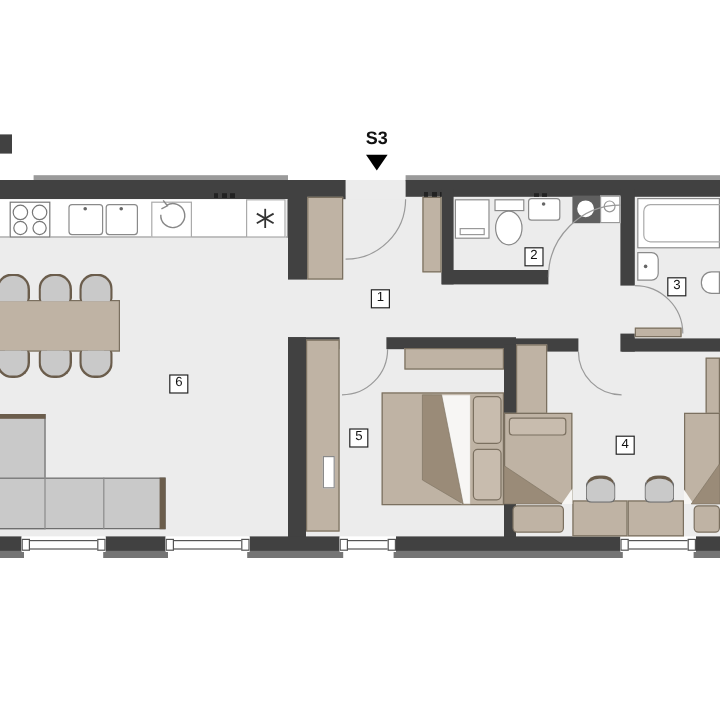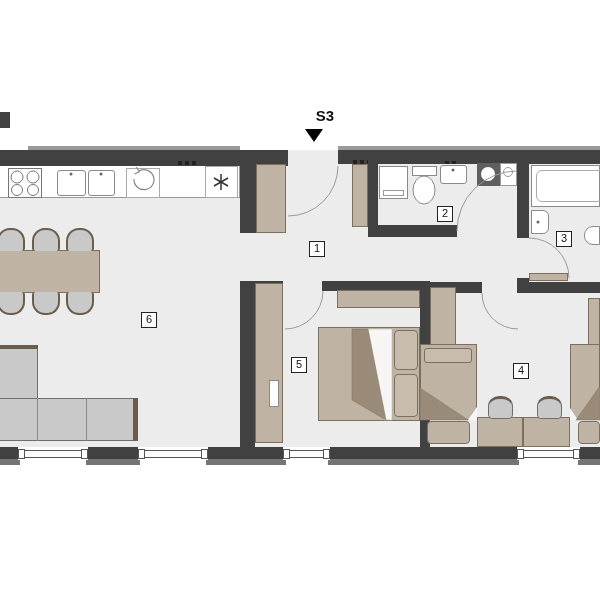--- a/index.html
+++ b/index.html
@@ -20,21 +20,21 @@
   .fx{background:#fff;border:1px solid var(--fixture-border);}
   .gray{background:var(--furniture-gray);border:1px solid var(--furniture-border);}
   .lbl{width:16px;height:16px;background:#fff;border:1.5px solid var(--label-border);
        font-size:11px;line-height:13px;text-align:center;color:#111;}
   .chair-top{border-radius:13px 13px 3px 3px;border:2px solid var(--cushion);border-bottom:none;}
   .chair-bot{border-radius:3px 3px 13px 13px;border:2px solid var(--cushion);border-top:none;}
   .glz{position:absolute;left:1px;right:1px;top:3px;height:6px;
        border-top:1px solid #555;border-bottom:1px solid #555;background:#fff;}
   .tick{position:absolute;top:2px;width:5px;height:8px;border:1px solid #555;background:#fff;}
   .dash3{background:repeating-linear-gradient(90deg,#222 0 4px,transparent 4px 7px);}
-  .entr-text{font-size:15px;font-weight:600;color:#111;text-align:right;}
+  .entr-text{font-size:15px;font-weight:600;color:#111;text-align:center;}
   .tri{width:0;height:0;border-left:9px solid transparent;border-right:9px solid transparent;
        border-top:13px solid #000;}
   svg.overlay{position:absolute;left:0;top:0;pointer-events:none;}
 </style>
 </head>
 <body>
 
 <div class="plan">
 
   <div class="abs floor" style="left:0;top:163px;width:600px;height:285px;"></div>

